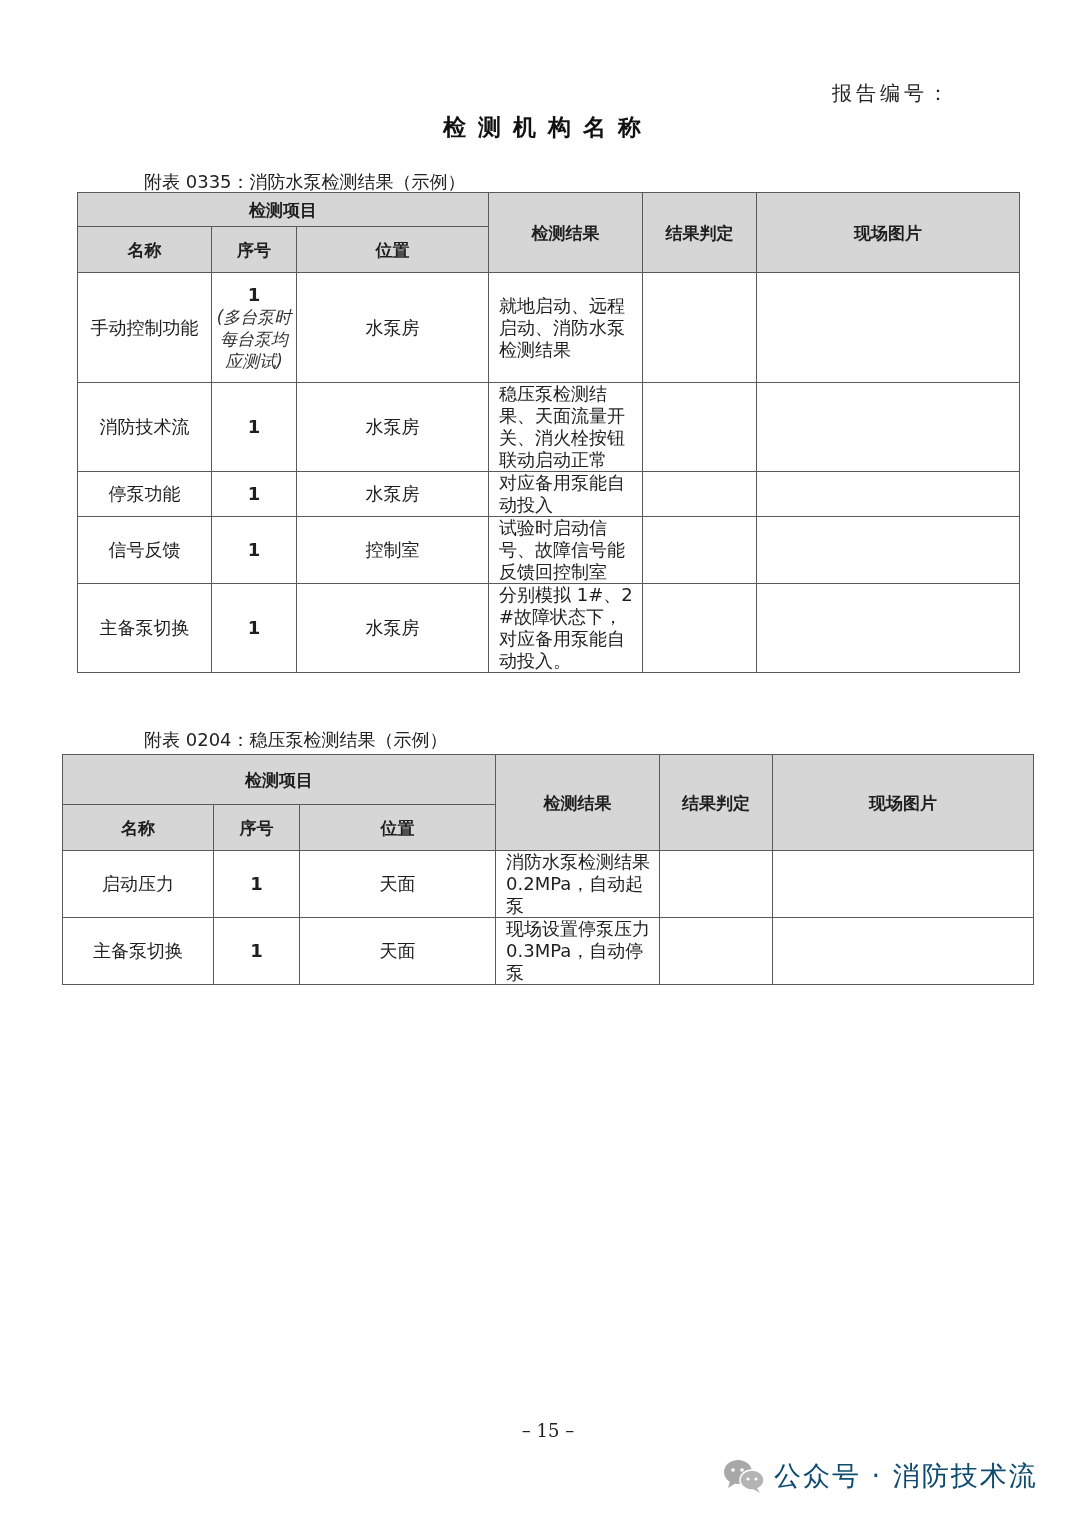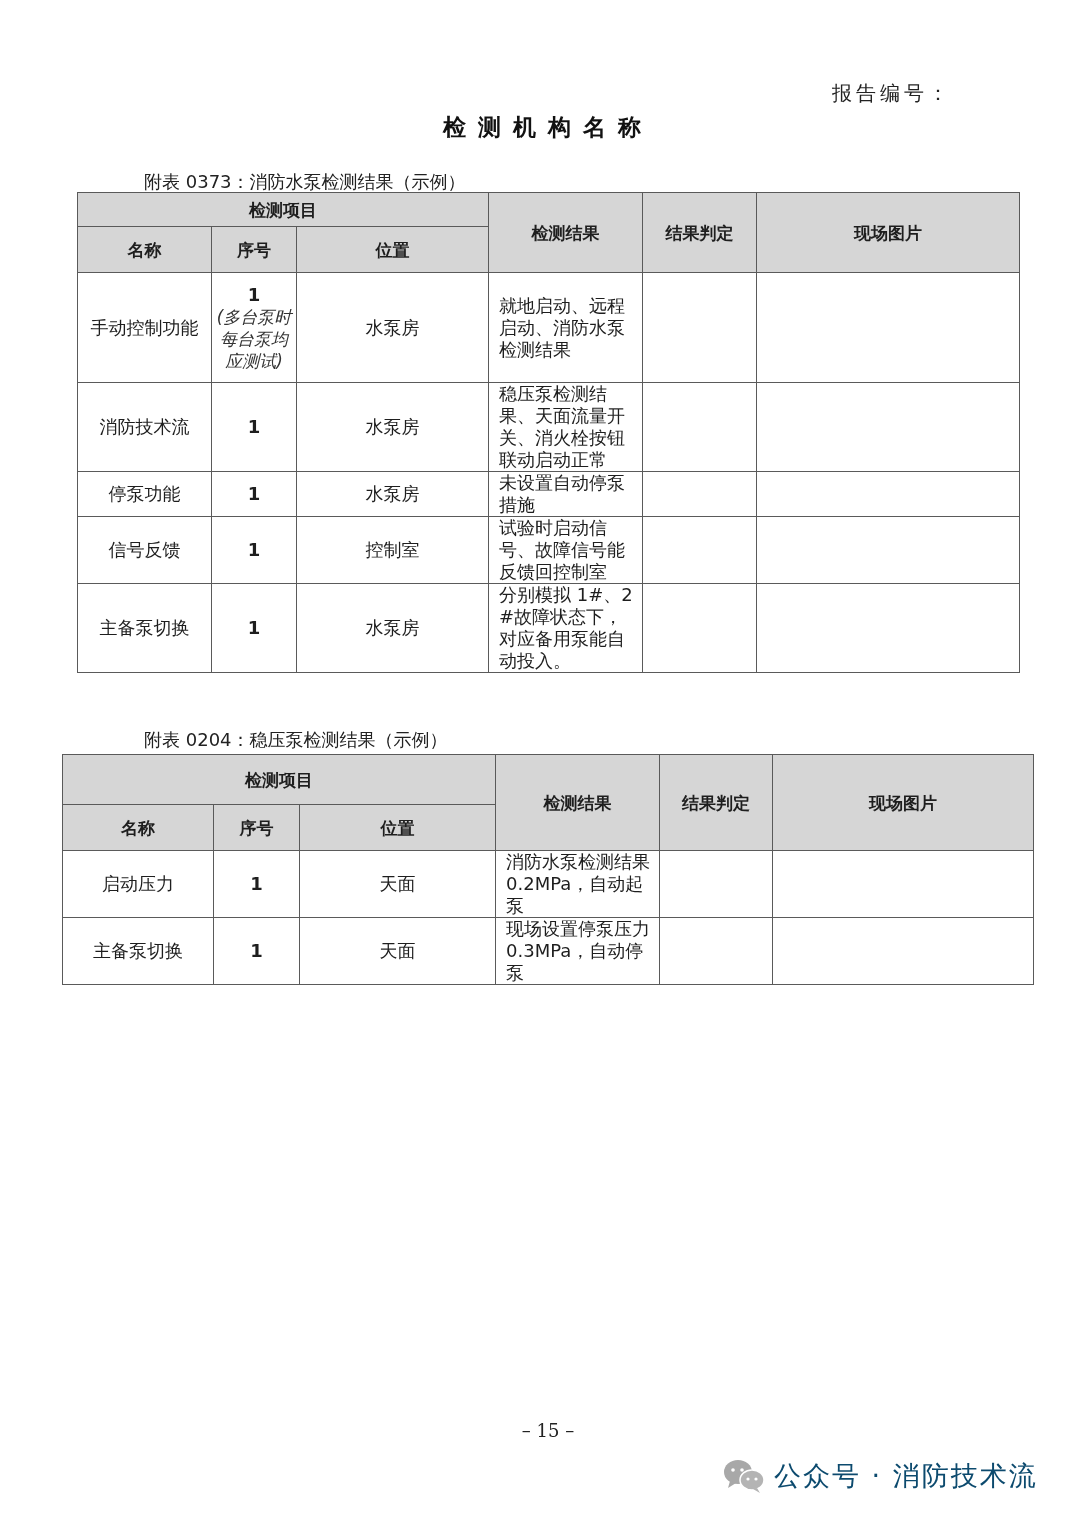--- a/index.html
+++ b/index.html
@@ -102,21 +102,21 @@
       letter-spacing: 2px;
     }
     .watermark svg { margin-right: 8px; }
   </style>
 </head>
 <body>
 
 <div class="report-no">报告编号：</div>
 <div class="org-title">检测机构名称</div>
 
-<div class="caption" style="left:144px; top:170px;">附表 0373：消防水泵检测结果（示例）</div>
+<div class="caption" style="left:144px; top:170px;">附表 0335：消防水泵检测结果（示例）</div>
 <table class="rt" style="left:77px; top:192px; width:942px;">
   <colgroup>
     <col style="width:134px">
       <col style="width:85px">
       <col style="width:192px">
       <col style="width:154px">
       <col style="width:114px">
       <col style="width:263px">
   </colgroup>
   <tbody>
@@ -147,21 +147,21 @@
     <td class="seq">1</td>
     <td>水泵房</td>
     <td class="result">稳压泵检测结果、天面流量开关、消火栓按钮联动启动正常</td>
     <td></td>
     <td></td>
   </tr>
   <tr style="height:44px">
     <td>停泵功能</td>
     <td class="seq">1</td>
     <td>水泵房</td>
-    <td class="result">未设置自动停泵措施</td>
+    <td class="result">对应备用泵能自动投入</td>
     <td></td>
     <td></td>
   </tr>
   <tr style="height:66px">
     <td>信号反馈</td>
     <td class="seq">1</td>
     <td>控制室</td>
     <td class="result">试验时启动信号、故障信号能反馈回控制室</td>
     <td></td>
     <td></td>

